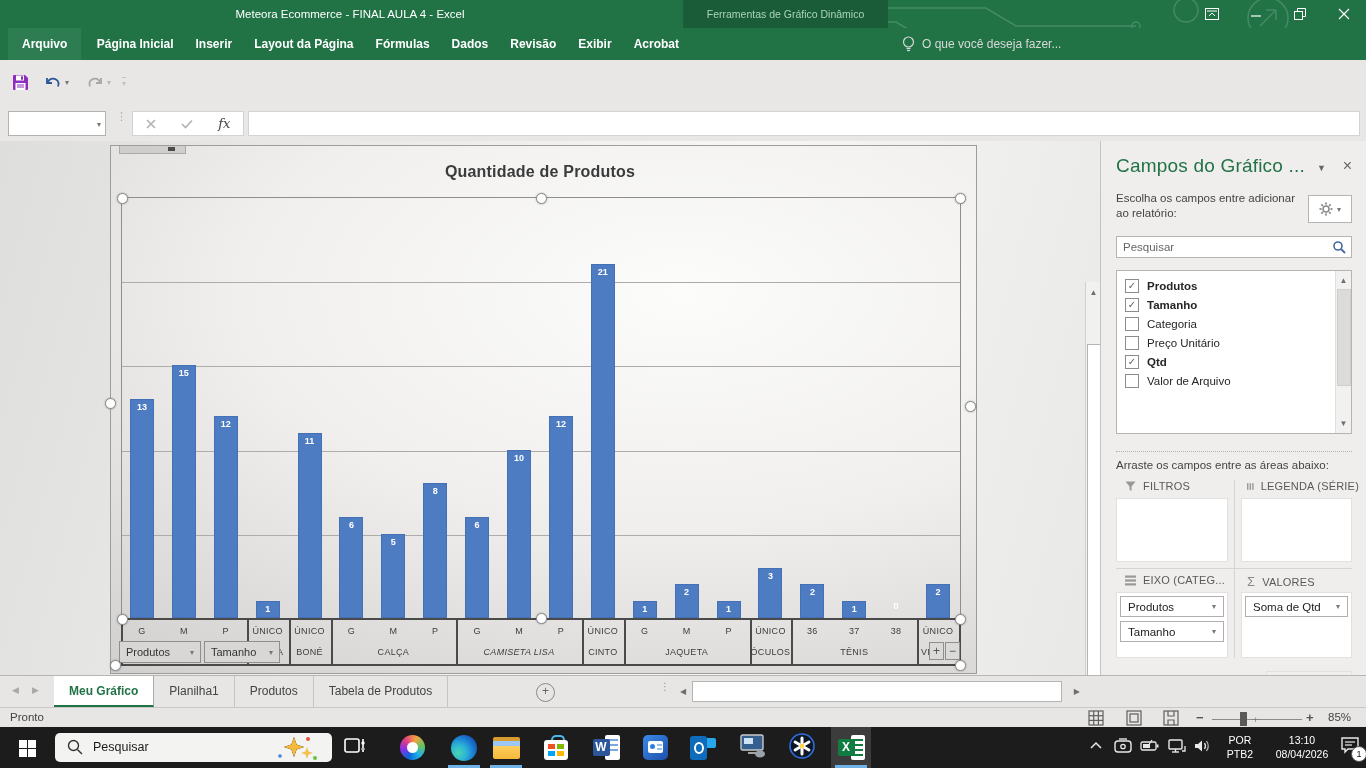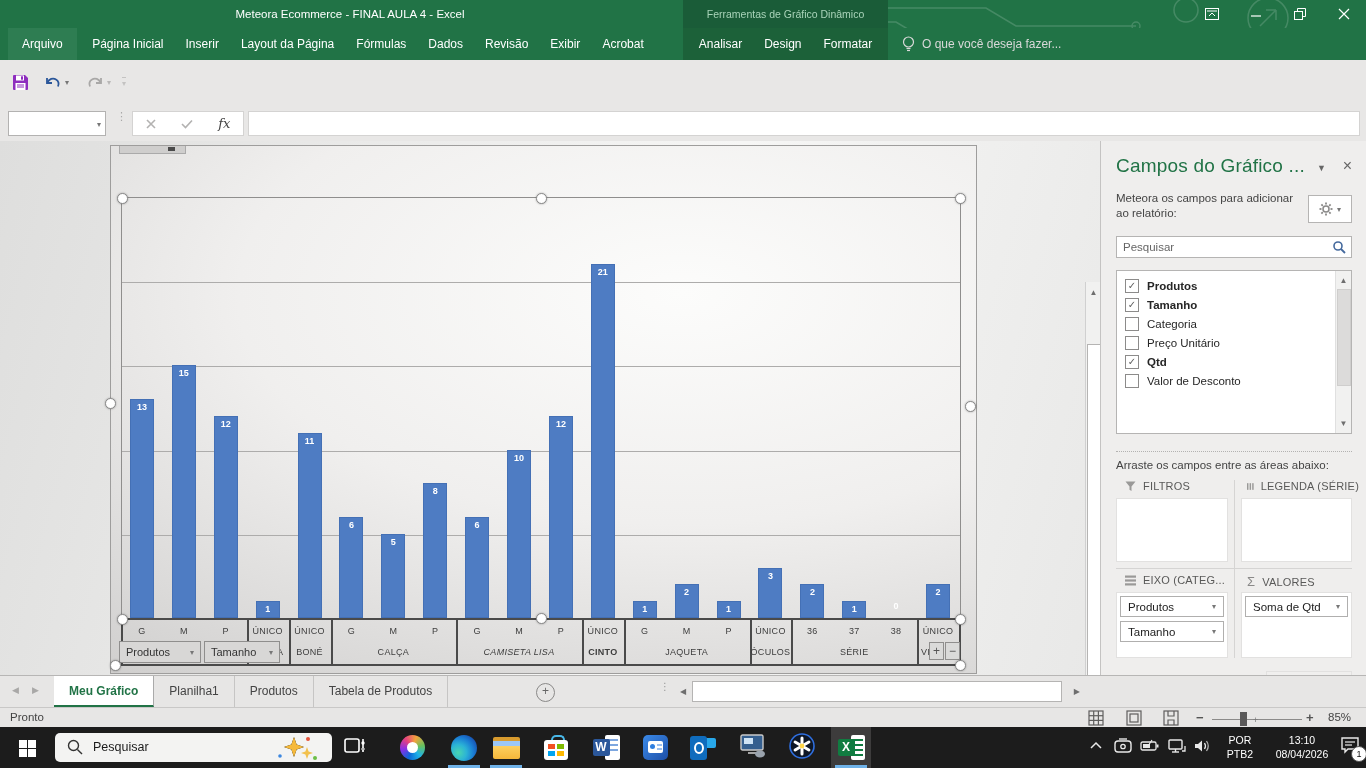--- a/index.html
+++ b/index.html
@@ -13,21 +13,21 @@
               color:#fff;font-size:11.5px;white-space:nowrap;}
   #ctx-label{position:absolute;left:683px;top:0;width:205px;height:28px;background:#1a5c38;
              color:#a9d3b9;font-size:10.5px;display:flex;align-items:center;justify-content:center;white-space:nowrap;}
   .win-btn{position:absolute;top:0;width:44px;height:28px;display:flex;align-items:center;justify-content:center;}
   .win-btn svg{display:block}
 
   
   #tabrow{position:absolute;left:0;top:28px;width:1366px;height:32px;background:#217346;border-bottom:1px solid #d0cfce;}
   .tab{display:inline-block;height:32px;line-height:32px;padding:0 11px;color:#fff;font-size:12px;white-space:nowrap;}
   .tab.file{background:#2e7d52;padding:0 14px;}
-  #main-tabs{position:absolute;left:8px;top:0;white-space:nowrap;}
+  #main-tabs{position:absolute;left:8px;top:0;white-space:nowrap;font-weight:bold;}
   #ctx-tabs{position:absolute;left:683px;top:0;width:205px;height:32px;background:#1c6139;text-align:center;}
   #tellme{position:absolute;left:902px;top:0;height:32px;display:flex;align-items:center;color:#d9d9d9;font-size:12px;gap:7px;}
   #share-zone{position:absolute;right:8px;top:0;height:32px;display:flex;align-items:center;gap:14px;color:#fff;font-size:12px;}
   #share-btn{display:flex;align-items:center;gap:6px;background:rgba(255,255,255,.10);height:32px;padding:0 10px;}
 
   
   #qatrow{position:absolute;left:0;top:60px;width:1366px;height:44px;background:#e8e7e6;}
   .qat-btn{position:absolute;top:10px;height:24px;display:flex;align-items:center;gap:3px;}
   .dd{font-size:8px;color:#777;}
 
@@ -181,21 +181,20 @@
       <svg width="12" height="12">
           <path d="M1 1 L11 11 M11 1 L1 11" stroke="#fff" stroke-width="1.2"></path>
         </svg>
     </div>
   </div>
 
   <div id="tabrow">
     <div id="main-tabs">
       <span class="tab file">Arquivo</span>
     <span class="tab">Página Inicial</span><span class="tab">Inserir</span><span class="tab">Layout da Página</span><span class="tab">Fórmulas</span><span class="tab">Dados</span><span class="tab">Revisão</span><span class="tab">Exibir</span><span class="tab">Acrobat</span></div>
-    <div id="ctx-tabs"><span class="tab">Analisar</span><span class="tab">Design</span><span class="tab">Formatar</span></div>
     <div id="tellme">
       <svg width="13" height="16" viewBox="0 0 13 16">
           <circle cx="6.5" cy="6" r="5" fill="none" stroke="#d9d9d9" stroke-width="1.2"></circle>
           <line x1="4.5" y1="12.5" x2="8.5" y2="12.5" stroke="#d9d9d9" stroke-width="1.2"></line>
           <line x1="5" y1="14.5" x2="8" y2="14.5" stroke="#d9d9d9" stroke-width="1.2"></line>
         </svg>
       <span>O que você deseja fazer...</span>
     </div>
   </div>
 
@@ -247,20 +246,21 @@
     <div id="formulabar">
       <span></span>
     </div>
   </div>
 
   <div id="sheetarea">
     <div id="chart">
       <div id="chart-sliver">
           <div class="notch"></div>
         </div>
+      <div id="chart-title" style="top:17px;">Quantidade de Produtos</div>
 
     <div id="plot" style="left: 10px; top: 51px; width: 838px; height: 421px;">
           <div class="gridline" style="top: 336.8px;"></div>
           <div class="gridline" style="top: 252.6px;"></div>
           <div class="gridline" style="top: 168.4px;"></div>
           <div class="gridline" style="top: 84.2px;"></div>
         </div>
         <div class="bar" style="left: 18.9px; top: 253.1px; width: 24px; height: 218.9px;"></div>
         <div class="barlabel" style="left: 10.9px; top: 256.1px;">13</div>
         <div class="bar" style="left: 60.8px; top: 219.4px; width: 24px; height: 252.6px;"></div>
@@ -331,24 +331,24 @@
         <div class="axisline" style="left: 512.8px; top: 472px; width: 2px; height: 48px;"></div>
         <div class="axisline" style="left: 638.5px; top: 472px; width: 2px; height: 48px;"></div>
         <div class="axisline" style="left: 680.4px; top: 472px; width: 2px; height: 48px;"></div>
         <div class="axisline" style="left: 806.1px; top: 472px; width: 2px; height: 48px;"></div>
         <div class="axisline" style="left: 848px; top: 472px; width: 2px; height: 48px;"></div>
         <div class="catlabel" style="left: 10px; top: 501px; width: 125.7px;"></div>
         <div class="catlabel" style="left: 135.7px; top: 501px; width: 41.9px;">BOLSA</div>
         <div class="catlabel" style="left: 177.6px; top: 501px; width: 41.9px;">BONÉ</div>
         <div class="catlabel" style="left: 219.5px; top: 501px; width: 125.7px;">CALÇA</div>
         <div class="catlabel" style="left: 345.2px; top: 501px; width: 125.7px; font-style: italic;">CAMISETA LISA</div>
-        <div class="catlabel" style="left: 470.9px; top: 501px; width: 41.9px; font-weight: bold;">CINTO</div>
+        <div class="catlabel" style="left: 470.9px; top: 501px; width: 41.9px;">CINTO</div>
         <div class="catlabel" style="left: 512.8px; top: 501px; width: 125.7px;">JAQUETA</div>
         <div class="catlabel" style="left: 638.5px; top: 501px; width: 41.9px;">ÓCULOS</div>
-        <div class="catlabel" style="left: 680.4px; top: 501px; width: 125.7px;">SÉRIE</div>
+        <div class="catlabel" style="left: 680.4px; top: 501px; width: 125.7px;">TÊNIS</div>
         <div class="catlabel" style="left: 806.1px; top: 501px; width: 41.9px; text-align: left; padding-left: 4px;">VES</div>
         <div class="fieldbtn" style="left: 8px; top: 495px; width: 82px;">
           <span>Produtos</span>
           <span class="dd">▾</span>
         </div>
         <div class="fieldbtn" style="left: 93px; top: 495px; width: 76px;">
           <span>Tamanho</span>
           <span class="dd">▾</span>
         </div>
         <div class="pm-btn" style="left: 818px; top: 496px;">+</div>
@@ -368,21 +368,21 @@
       <div class="sb-arrow" style="top:2px;">▲</div>
       <div id="vthumb"></div>
 
     </div>
   </div>
 
   <div id="taskpane">
     <div id="pane-title">Campos do Gráfico ...</div>
     <div id="pane-dd">▼</div>
     <div id="pane-close">×</div>
-    <div id="pane-desc">Meteora os campos para adicionar ao relatório:</div>
+    <div id="pane-desc">Escolha os campos entre adicionar ao relatório:</div>
     <div id="gear-btn">
       <svg width="14" height="14" viewBox="0 0 14 14">
           <circle cx="7" cy="7" r="3" fill="none" stroke="#8a8988" stroke-width="1.5"></circle>
           <g stroke="#8a8988" stroke-width="1.8">
             <line x1="7" y1="0.5" x2="7" y2="2.5"></line>
             <line x1="7" y1="11.5" x2="7" y2="13.5"></line>
             <line x1="0.5" y1="7" x2="2.5" y2="7"></line>
             <line x1="11.5" y1="7" x2="13.5" y2="7"></line>
             <line x1="2.4" y1="2.4" x2="3.8" y2="3.8"></line>
             <line x1="10.2" y1="10.2" x2="11.6" y2="11.6"></line>
@@ -416,21 +416,21 @@
           <div class="fieldrow">
             <span class="cb"></span>
             <span>Preço Unitário</span>
           </div>
           <div class="fieldrow checked">
             <span class="cb">✓</span>
             <span>Qtd</span>
           </div>
           <div class="fieldrow">
             <span class="cb"></span>
-            <span>Valor de Desconto</span>
+            <span>Valor de Arquivo</span>
           </div>
         </div>
       <div id="list-scroll">
         <div class="sb-arrow" style="top:1px;">▲</div>
         <div id="list-thumb"></div>
         <div class="sb-arrow" style="bottom:1px;top:auto;">▼</div>
       </div>
     </div>
     <div id="pane-dotted"></div>
     <div id="drag-hint">Arraste os campos entre as áreas abaixo:</div>

